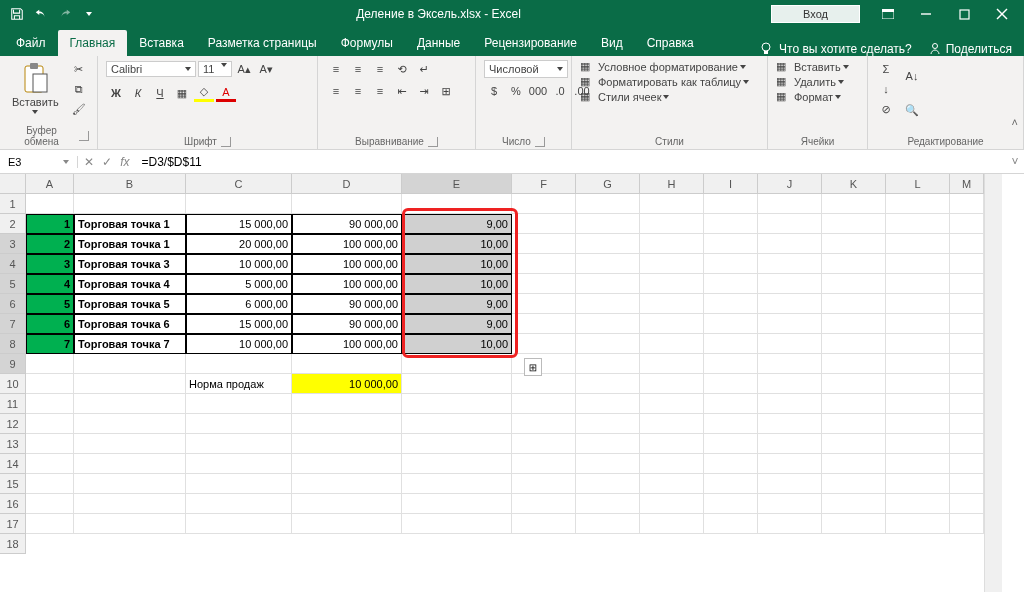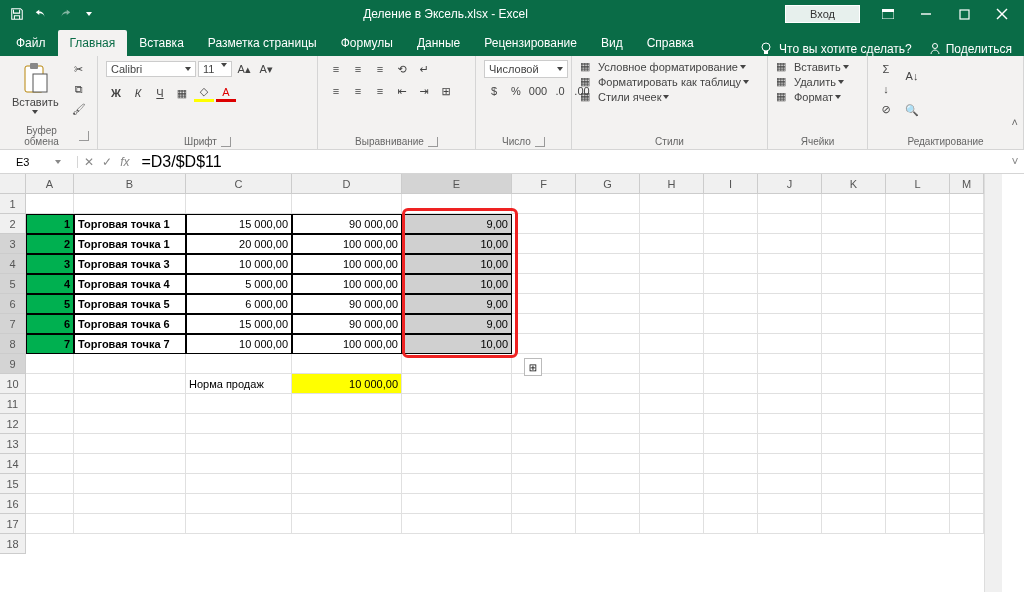--- a/index.html
+++ b/index.html
@@ -4,21 +4,21 @@
 <style>
 * { box-sizing: border-box; margin: 0; padding: 0; font-family: 'Segoe UI', Tahoma, sans-serif; }
 body { background: #fff; width: 1024px; height: 592px; overflow: hidden; }
 
 .titlebar { background: #0a6c47; height: 28px; display: flex; align-items: center; color: #fff; font-size: 12px; }
 .qat { display: flex; align-items: center; gap: 2px; padding: 0 6px; }
 .qat-btn { width: 22px; height: 22px; display: flex; align-items: center; justify-content: center; cursor: pointer; }
 .qat-btn svg { fill: #fff; }
 .title-center { flex: 1; text-align: center; }
 .title-right { display: flex; align-items: center; gap: 2px; padding-right: 4px; }
-.login-box { border: 1px solid #fff; padding: 2px 24px; font-size: 11px; margin-right: 8px; cursor: pointer; background:rgba(255,255,255,.9); color:#333;}
+.login-box { border: 1px solid #fff; padding: 2px 31px; font-size: 11px; margin-right: 8px; cursor: pointer; background:rgba(255,255,255,.9); color:#333;}
 .win-btn { width: 36px; height: 28px; display: flex; align-items: center; justify-content: center; cursor: pointer; }
 
 .menubar { background: #0a6c47; height: 28px; display: flex; align-items: flex-end; color: #fff; font-size: 12px; padding-left: 4px;}
 .menu-tab { padding: 6px 12px; cursor: pointer; }
 .menu-tab.active { background: #f3f2f1; color: #0a6c47; border-radius: 2px 2px 0 0; }
 .menu-right { margin-left: auto; display:flex; align-items:center; padding:0 12px; gap:16px;}
 .tell-me { display:flex; align-items:center; gap:6px;}
 .share { display:flex; align-items:center; gap:4px;}
 .collapse-ribbon {position:absolute; right:6px; top:60px; color:#666; cursor:pointer;}
 
@@ -29,23 +29,23 @@
 .dlg-launcher{width:10px;height:10px; border:1px solid #999; border-top:none;border-left:none; cursor:pointer;}
 .big-btn { display: flex; flex-direction: column; align-items: center; gap: 2px; padding: 2px 4px; cursor: pointer; }
 .btn-col { display: flex; flex-direction: column; gap: 2px; }
 .sm-btn { width: 20px; height: 18px; display: flex; align-items: center; justify-content: center; cursor: pointer; font-size:11px;}
 .font-row { display:flex; gap:2px; align-items:center;}
 .font-name { border:1px solid #ccc; background:#fff; padding:1px 4px; width:90px; font-size:11px; display:flex; justify-content:space-between; align-items:center;}
 .font-size { border:1px solid #ccc; background:#fff; padding:1px 4px; width:34px; font-size:11px; display:flex; justify-content:space-between;}
 .num-fmt { border:1px solid #ccc; background:#fff; padding:2px 4px; width:84px; font-size:11px; display:flex; justify-content:space-between;align-items:center;}
 
 .formula-bar { height: 24px; border-bottom: 1px solid #d5d5d5; display: flex; align-items: center; font-size: 12px; background:#fff;}
-.name-box { width: 78px; border-right: 1px solid #d5d5d5; padding: 0 16px; display:flex; align-items:center; justify-content:space-between; font-size:11px;}
+.name-box { width: 78px; border-right: 1px solid #d5d5d5; padding: 0 8px; display:flex; align-items:center; justify-content:space-between; font-size:11px;}
 .fb-btns { display:flex; align-items:center; padding:0 6px; gap:8px; color:#888;}
-.fb-input { flex:1; padding:0 6px; font-size:16px;}
+.fb-input { flex:1; padding:0 6px; font-size:12px;}
 .fb-expand{width:18px; text-align:center; color:#888; cursor:pointer;}
 
 .sheet { display:flex; height: calc(592px - 28px - 28px - 94px - 24px); }
 .corner { width:26px; height:20px; border-right:1px solid #ccc; border-bottom:1px solid #ccc; background:#f0f0f0;}
 .col-headers { display:flex; height:20px;}
 .col-h { border-right:1px solid #ccc; border-bottom:1px solid #ccc; background:#f0f0f0; text-align:center; font-size:11px; color:#555; display:flex;align-items:center;justify-content:center;}
 .col-h.sel { background:#d4d4d4; }
 .row-headers { width:26px; }
 .row-h { height:20px; border-right:1px solid #ccc; border-bottom:1px solid #ccc; background:#f0f0f0; text-align:center; font-size:11px; color:#555; display:flex;align-items:center;justify-content:center;}
 .row-h.sel { background:#d4d4d4; }

